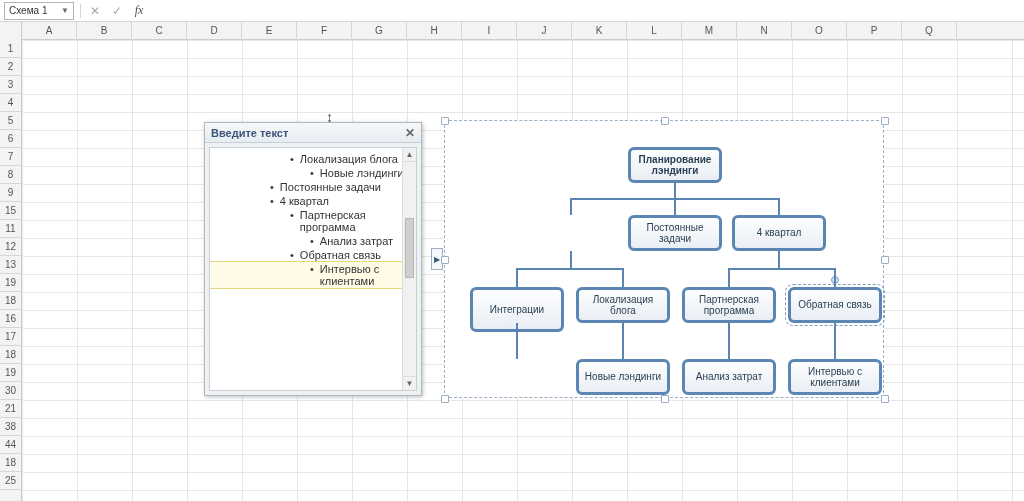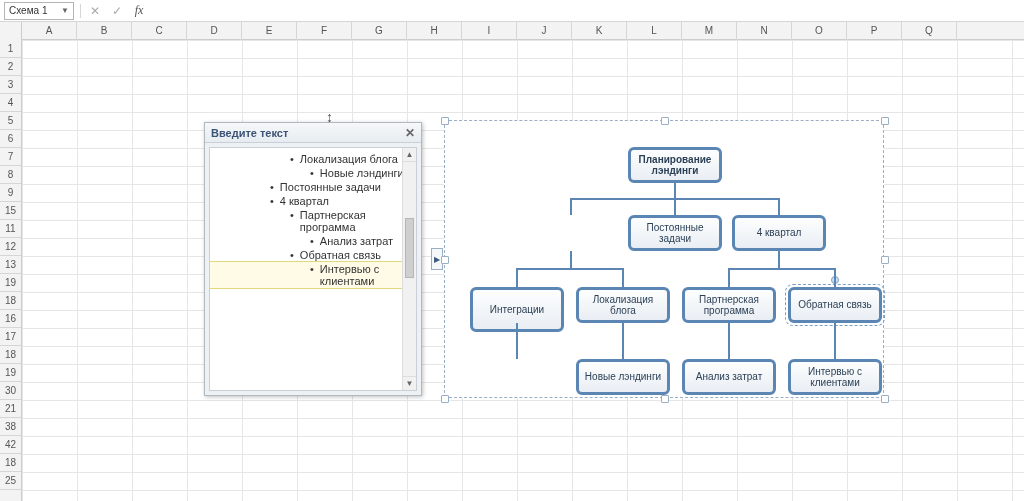--- a/index.html
+++ b/index.html
@@ -121,21 +121,21 @@
       <div class="rowcell">13</div>
       <div class="rowcell">19</div>
       <div class="rowcell">18</div>
       <div class="rowcell">16</div>
       <div class="rowcell">17</div>
       <div class="rowcell">18</div>
       <div class="rowcell">19</div>
       <div class="rowcell">30</div>
       <div class="rowcell">21</div>
       <div class="rowcell">38</div>
-      <div class="rowcell">42</div>
+      <div class="rowcell">44</div>
       <div class="rowcell">18</div>
       <div class="rowcell">25</div>
     </div>
   <div class="cells"></div>
 </div>
 
 <div class="resize-v" style="left:326px; top:109px;">↕</div>
 
 <div class="textpane" style="left:204px; top:122px; width:218px; height:274px;">
   <div class="textpane-hdr">

